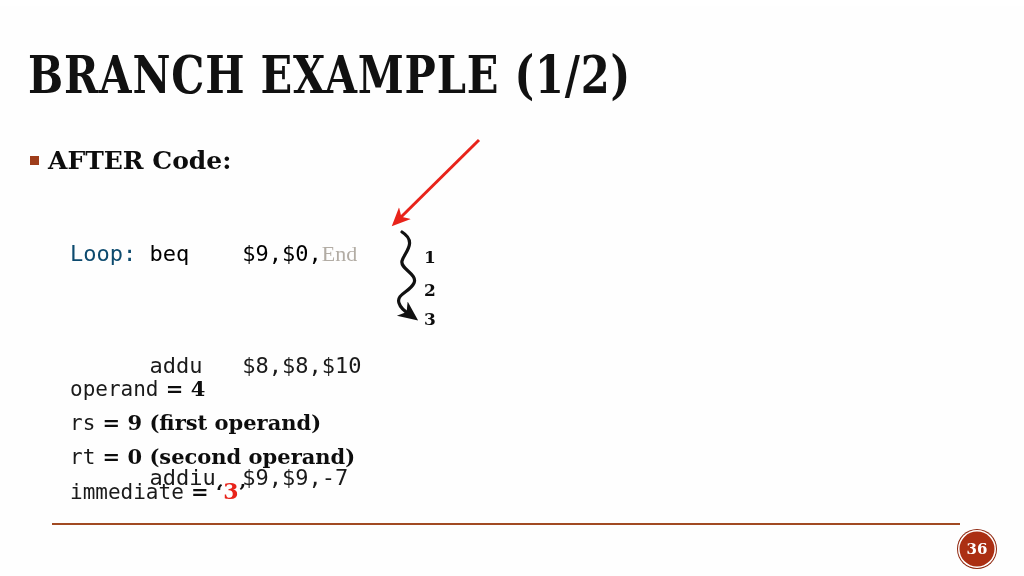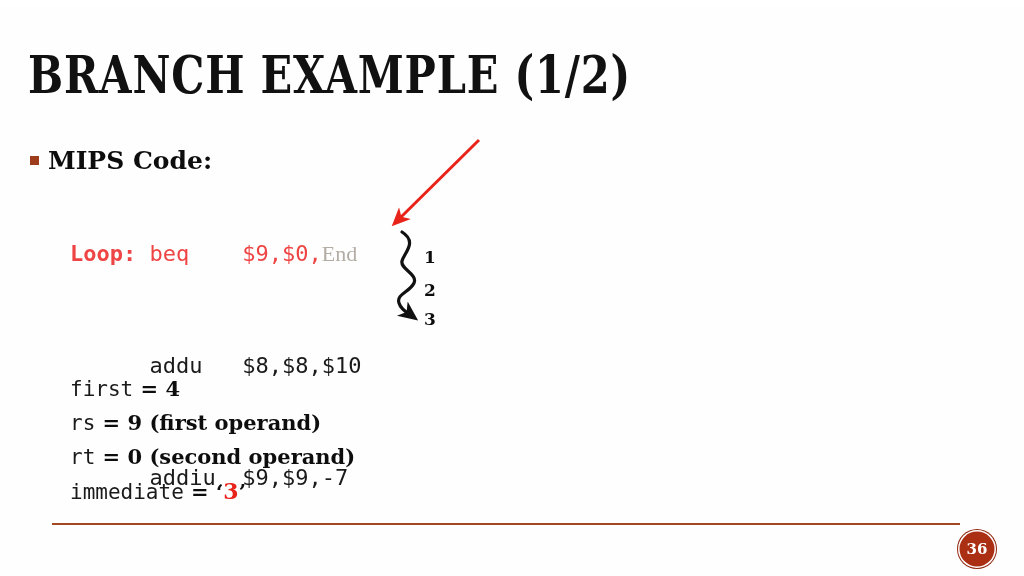--- a/index.html
+++ b/index.html
@@ -71,22 +71,22 @@
     position: absolute;
     left: 70px;
     top: 178px;
     font-family: "DejaVu Sans Mono", "Liberation Mono", monospace;
     font-size: 22px;
     line-height: 28px;
     white-space: pre;
     color: #1a1a1a;
   }
   .code-line { height: 28px; }
-  .c-label   { color: #ef4444; font-weight: bold; }
-  .c-red     { color: #ef4444; }
+  .c-label   { color: #0c4a6e; }
+  .c-red     { color: #000000; }
   .c-dark    { color: #1a1a1a; text-align: center; }
   .c-gray    { color: #b2aca4; font-family: Liberation Serif, serif; }
 
   
   .field-list {
     position: absolute;
     left: 70px;
     top: 366px;
     line-height: 34px;
   }
@@ -174,21 +174,21 @@
 </style>
 </head>
 <body>
 
 <div class="slide">
 
   <div class="slide-title">BRANCH EXAMPLE (1/2)</div>
 
   <div class="bullet-row" id="bullet-mips">
     <span class="bullet-sq"></span>
-    <span class="bullet-text">MIPS Code:</span>
+    <span class="bullet-text">AFTER Code:</span>
   </div>
 
   <div class="code-block">
     <div class="code-line"><span class="c-label">Loop:</span><span class="c-dark"> </span><span class="c-red">beq</span><span class="c-dark">    </span><span class="c-red">$9,$0,</span><span class="c-gray">End</span></div>
 
     <div class="code-line"><span class="c-dark">      </span><span class="c-dark">addu</span><span class="c-dark">   </span><span class="c-dark">$8,$8,$10</span></div>
 
     <div class="code-line"><span class="c-dark">      </span><span class="c-dark">addiu</span><span class="c-dark">  </span><span class="c-dark">$9,$9,-7</span></div>
 
     <div class="code-line"><span class="c-dark">      </span><span class="c-dark">j</span><span class="c-dark">      </span><span class="c-gray">Loop</span></div>
@@ -211,21 +211,21 @@
       </marker>
     </defs>
 
     <line x1="479" y1="134" x2="396" y2="216" stroke="#e8231a" stroke-width="3" marker-end="url(#redhead)"></line>
 
     <path d="M402,226 C418,236 404,247 402,255 C400,263 418,268 414,277 C410,286 396,288 399,297 C401,304 408,307 412,310" fill="none" stroke="#111111" stroke-width="3.2" stroke-linecap="round" marker-end="url(#blackhead)"></path>
   </svg>
 
 
   <div class="field-list">
-    <div class="field-line"><span class="mono">first</span><span class="sans-b"> = 4</span></div>
+    <div class="field-line"><span class="mono">operand</span><span class="sans-b"> = 4</span></div>
 
     <div class="field-line"><span class="mono">rs</span><span class="sans-b"> = 9 (first operand)</span></div>
 
     <div class="field-line"><span class="mono">rt</span><span class="sans-b"> = 0 (second operand)</span></div>
 
     <div class="field-line"><span class="mono">immediate</span><span class="sans-b"> = ‘</span><span class="imm-red">3</span><span class="sans-b">’</span></div>
   </div>
 
   <div class="footer-rule"></div>
   <div class="page-badge">

